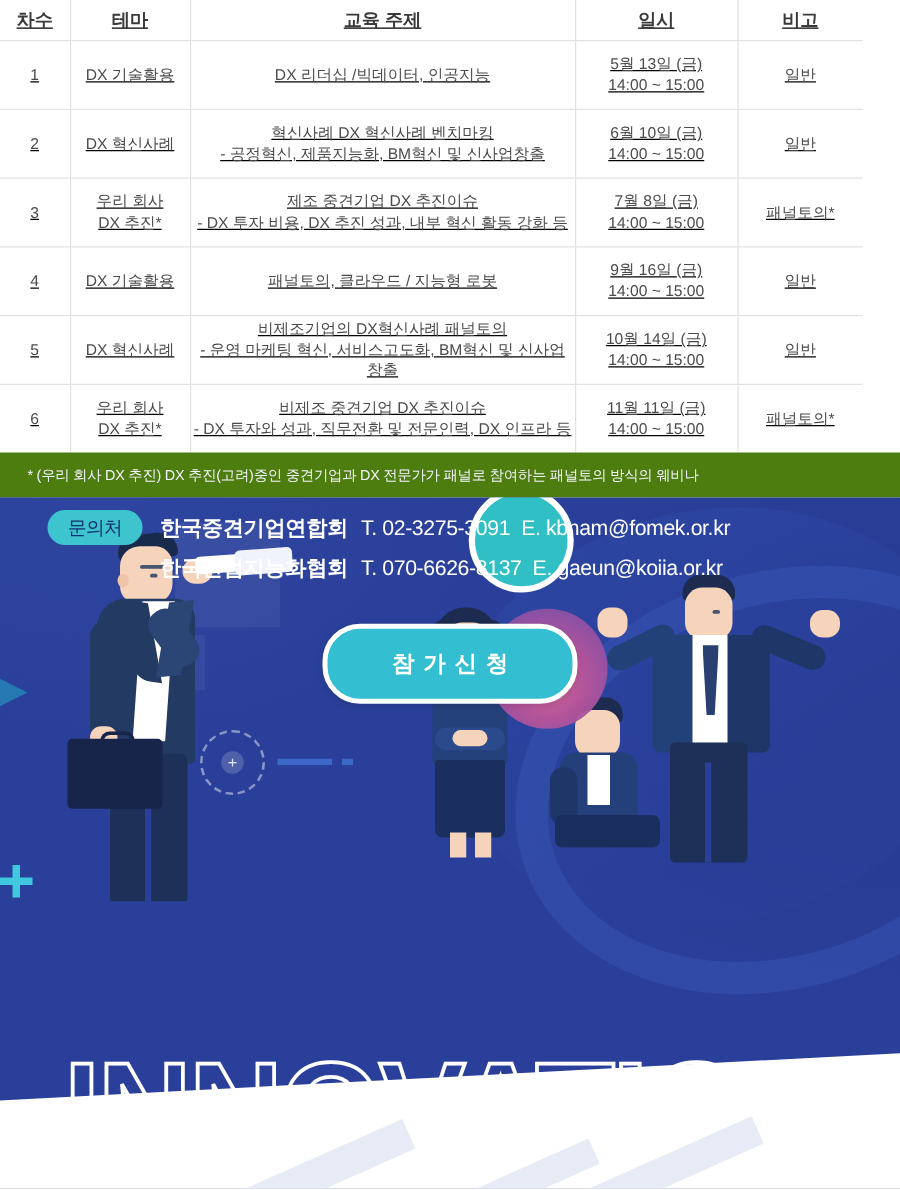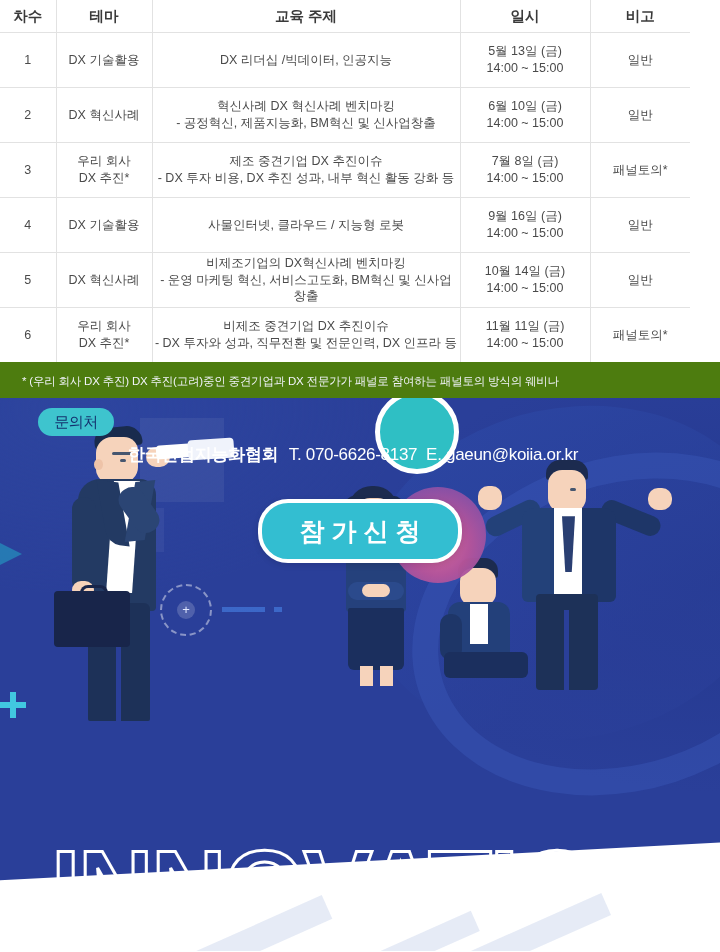--- a/index.html
+++ b/index.html
@@ -7,20 +7,21 @@
     width:720px;height:952px;overflow:hidden;
     font-family:"Liberation Sans","DejaVu Sans",sans-serif;
     background:#ffffff;
   }
   .poster{position:relative;width:720px;height:952px;overflow:hidden;}
 
   
   .schedule{
     width:594px;border-collapse:collapse;table-layout:fixed;
     background:#ffffff;
+    text-decoration:underline;
   }
   .schedule th,.schedule td{
     border:1px solid #e2e2e2;
     text-align:center;vertical-align:middle;
     color:#4a4a4a;
     padding:0 2px;
   }
   .schedule thead th{
     height:32px;font-size:14.5px;font-weight:bold;color:#3a3a3a;
     border-top:none;background:#ffffff;
@@ -109,21 +110,21 @@
   .apply-halo{
     position:absolute;left:50%;top:-12px;margin-left:30px;
     width:96px;height:96px;border-radius:50%;
     background:radial-gradient(circle at 50% 60%, #e06a9a 0%, #b8549a 42%, #6f4fae 100%);
     opacity:.95;z-index:-1;
   }
   .apply-btn{
     width:196px;height:56px;border-radius:30px;
     background:#33bed1;border:4px solid #ffffff;
     display:flex;align-items:center;justify-content:center;
-    color:#ffffff;font-size:25px;font-weight:bold;letter-spacing:7px;
+    color:#ffffff;font-size:18px;font-weight:bold;letter-spacing:7px;
     text-indent:7px;
     box-shadow:0 2px 6px rgba(0,0,0,.12);
   }
 
   
   .deco-arrow{
     position:absolute;left:0;top:145px;width:0;height:0;
     border-top:11px solid transparent;border-bottom:11px solid transparent;
     border-left:22px solid #23a7c9;opacity:.55;z-index:3;
   }
@@ -320,35 +321,35 @@
           <span class="ln">14:00 ~ 15:00</span>
         </td>
         <td class="c-note">패널토의*</td>
       </tr>
       <tr>
         <td class="c-no">4</td>
         <td class="c-theme">
           <span class="ln">DX 기술활용</span>
         </td>
         <td class="c-topic">
-          <span class="ln">사물인터넷, 클라우드 / 지능형 로봇</span>
+          <span class="ln">패널토의, 클라우드 / 지능형 로봇</span>
         </td>
         <td class="c-date">
           <span class="ln">9월 16일 (금)</span>
           <span class="ln">14:00 ~ 15:00</span>
         </td>
         <td class="c-note">일반</td>
       </tr>
       <tr>
         <td class="c-no">5</td>
         <td class="c-theme">
           <span class="ln">DX 혁신사례</span>
         </td>
         <td class="c-topic">
-          <span class="ln">비제조기업의 DX혁신사례 벤치마킹</span>
+          <span class="ln">비제조기업의 DX혁신사례 패널토의</span>
           <span class="ln">- 운영 마케팅 혁신, 서비스고도화, BM혁신 및 신사업 창출</span>
         </td>
         <td class="c-date">
           <span class="ln">10월 14일 (금)</span>
           <span class="ln">14:00 ~ 15:00</span>
         </td>
         <td class="c-note">일반</td>
       </tr>
       <tr>
         <td class="c-no">6</td>
@@ -374,20 +375,25 @@
   </div>
 
   <div class="hero">
     <div class="hero-bgwave"></div>
     <div class="hero-swoosh"></div>
     <div class="hero-swoosh2"></div>
 
     <div class="contact">
       <div class="contact-row">
         <div class="badge-ask">문의처</div>
+        <div class="contact-text">
+          <span class="org">한국중견기업연합회</span>
+          <span class="tel">T. 02-3275-3091</span>&nbsp;
+          <span class="eml">E. kbnam@fomek.or.kr</span>
+        </div>
       </div>
       <div class="contact-row second">
         <div class="badge-spacer"></div>
         <div class="contact-text">
           <span class="org">한국산업지능화협회</span>
           <span class="tel">T. 070-6626-8137</span>&nbsp;
           <span class="eml">E. gaeun@koiia.or.kr</span>
         </div>
       </div>
     </div>

